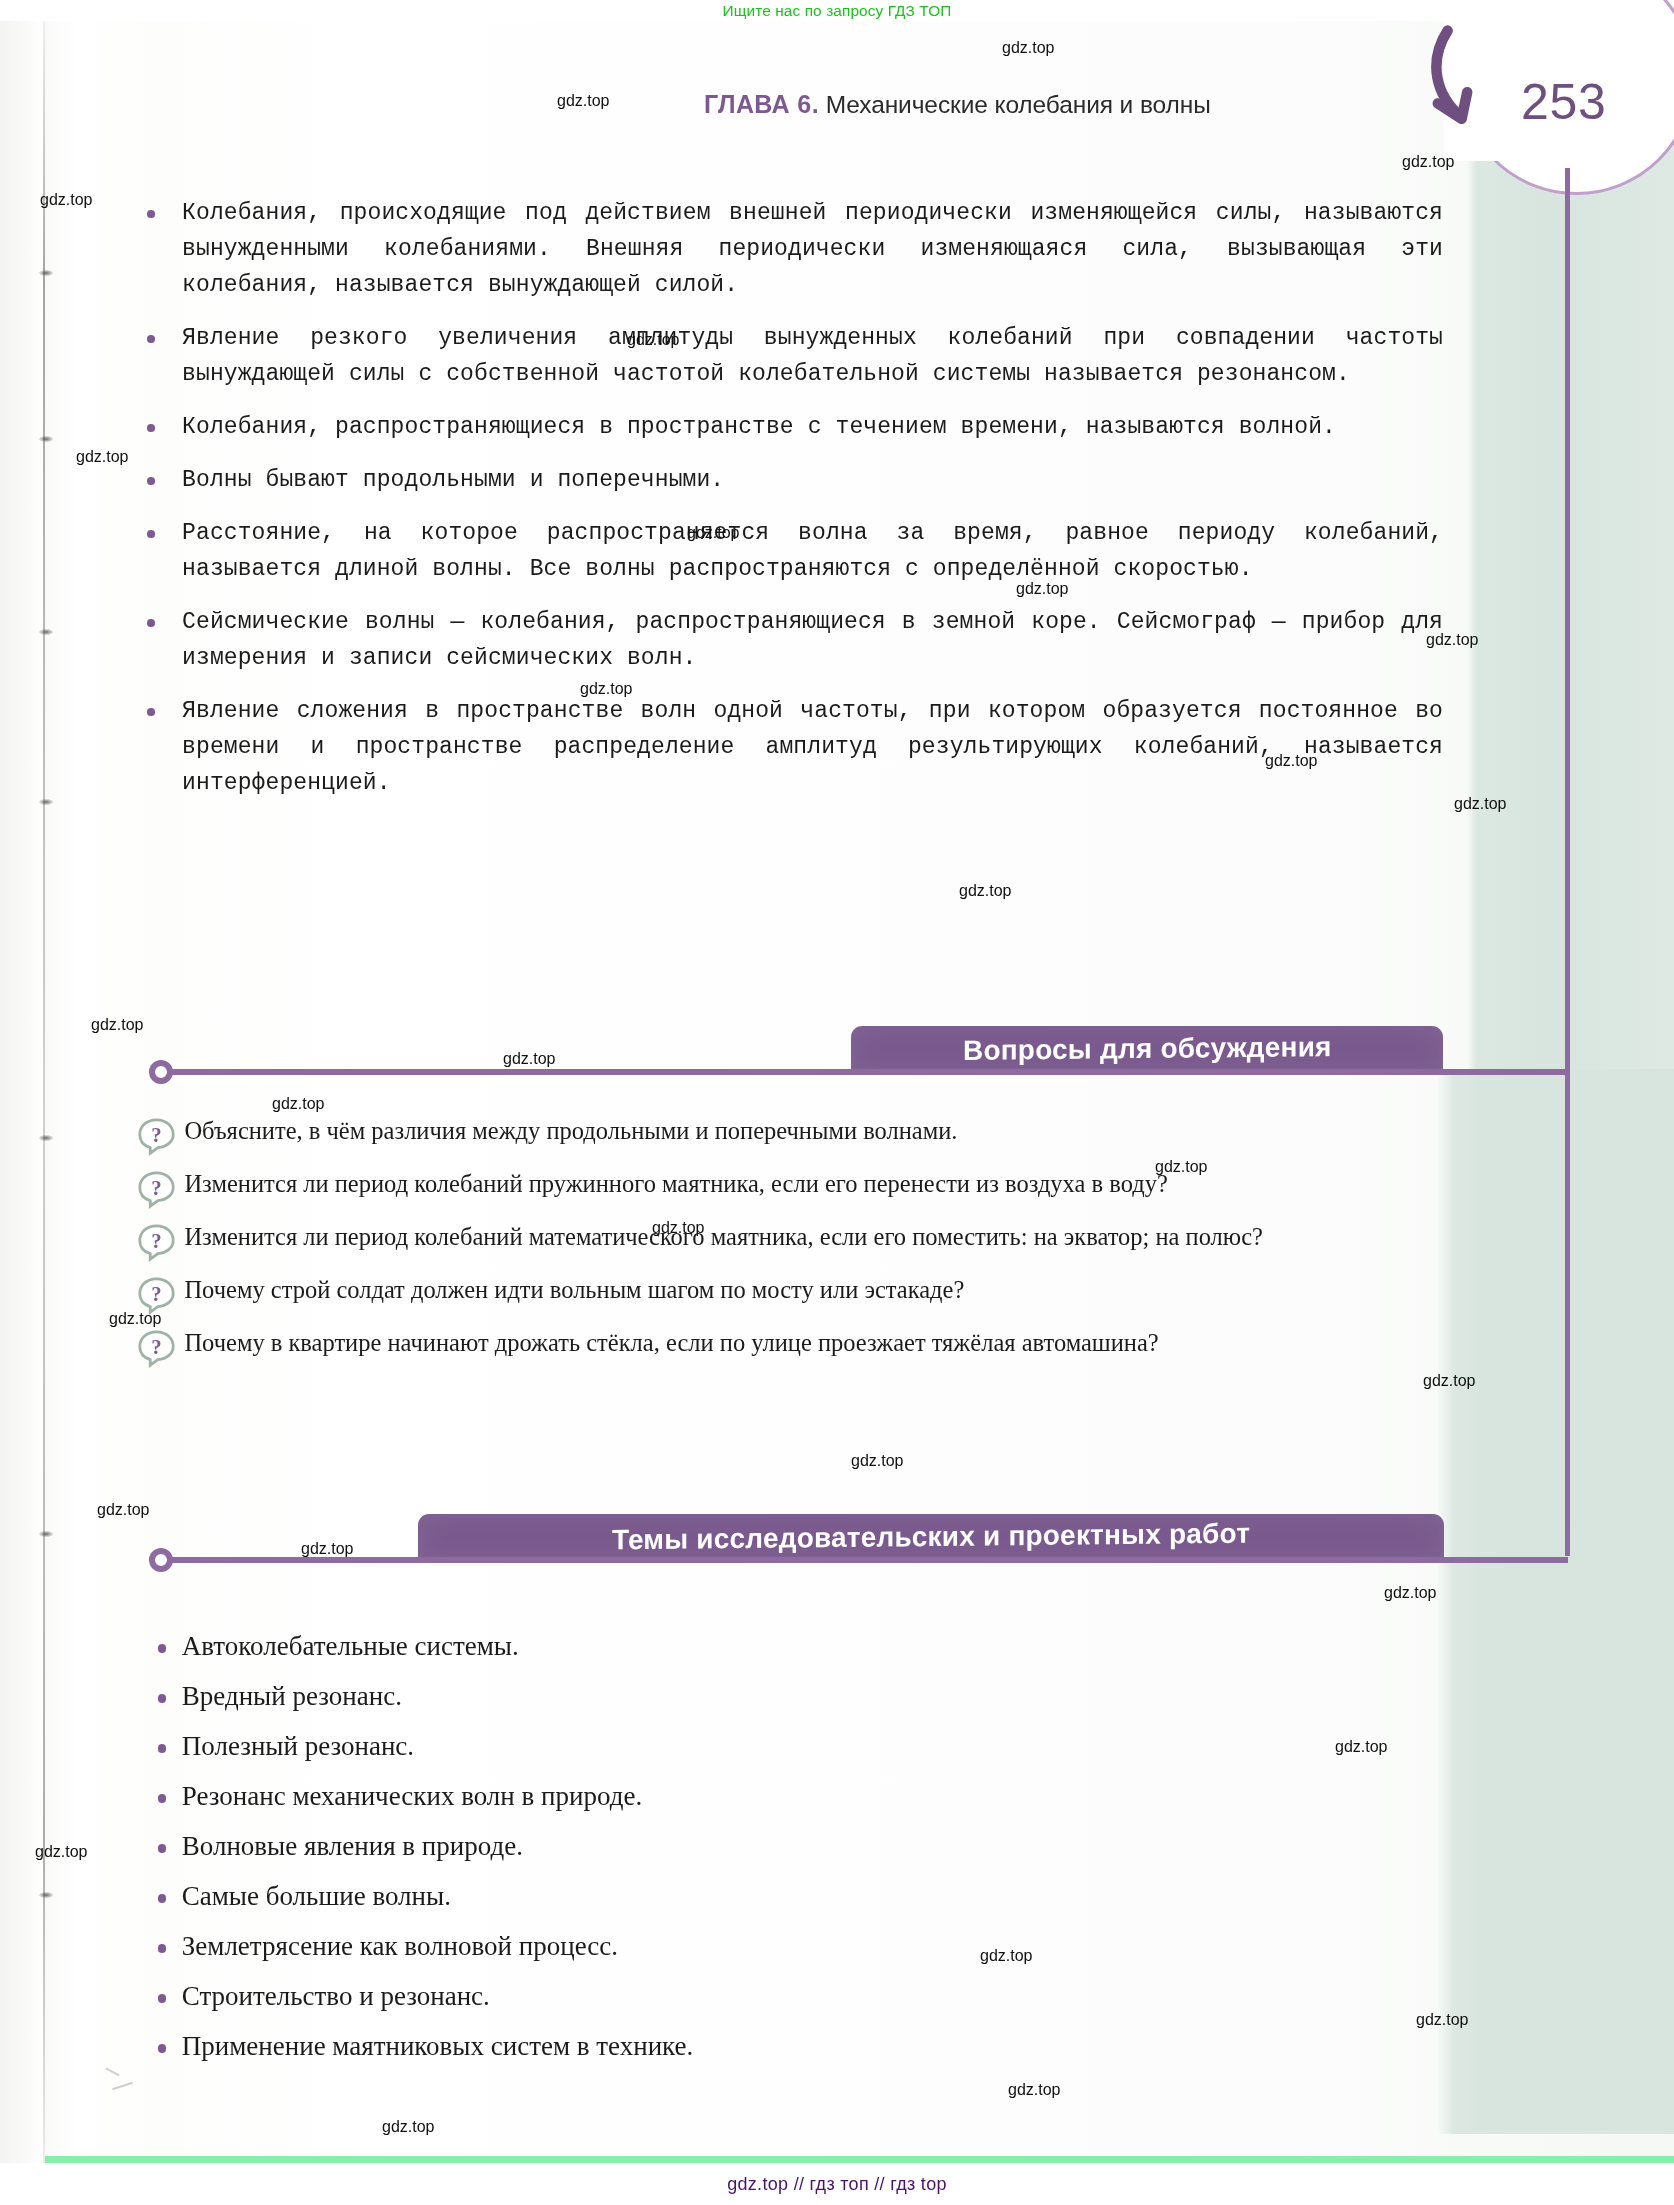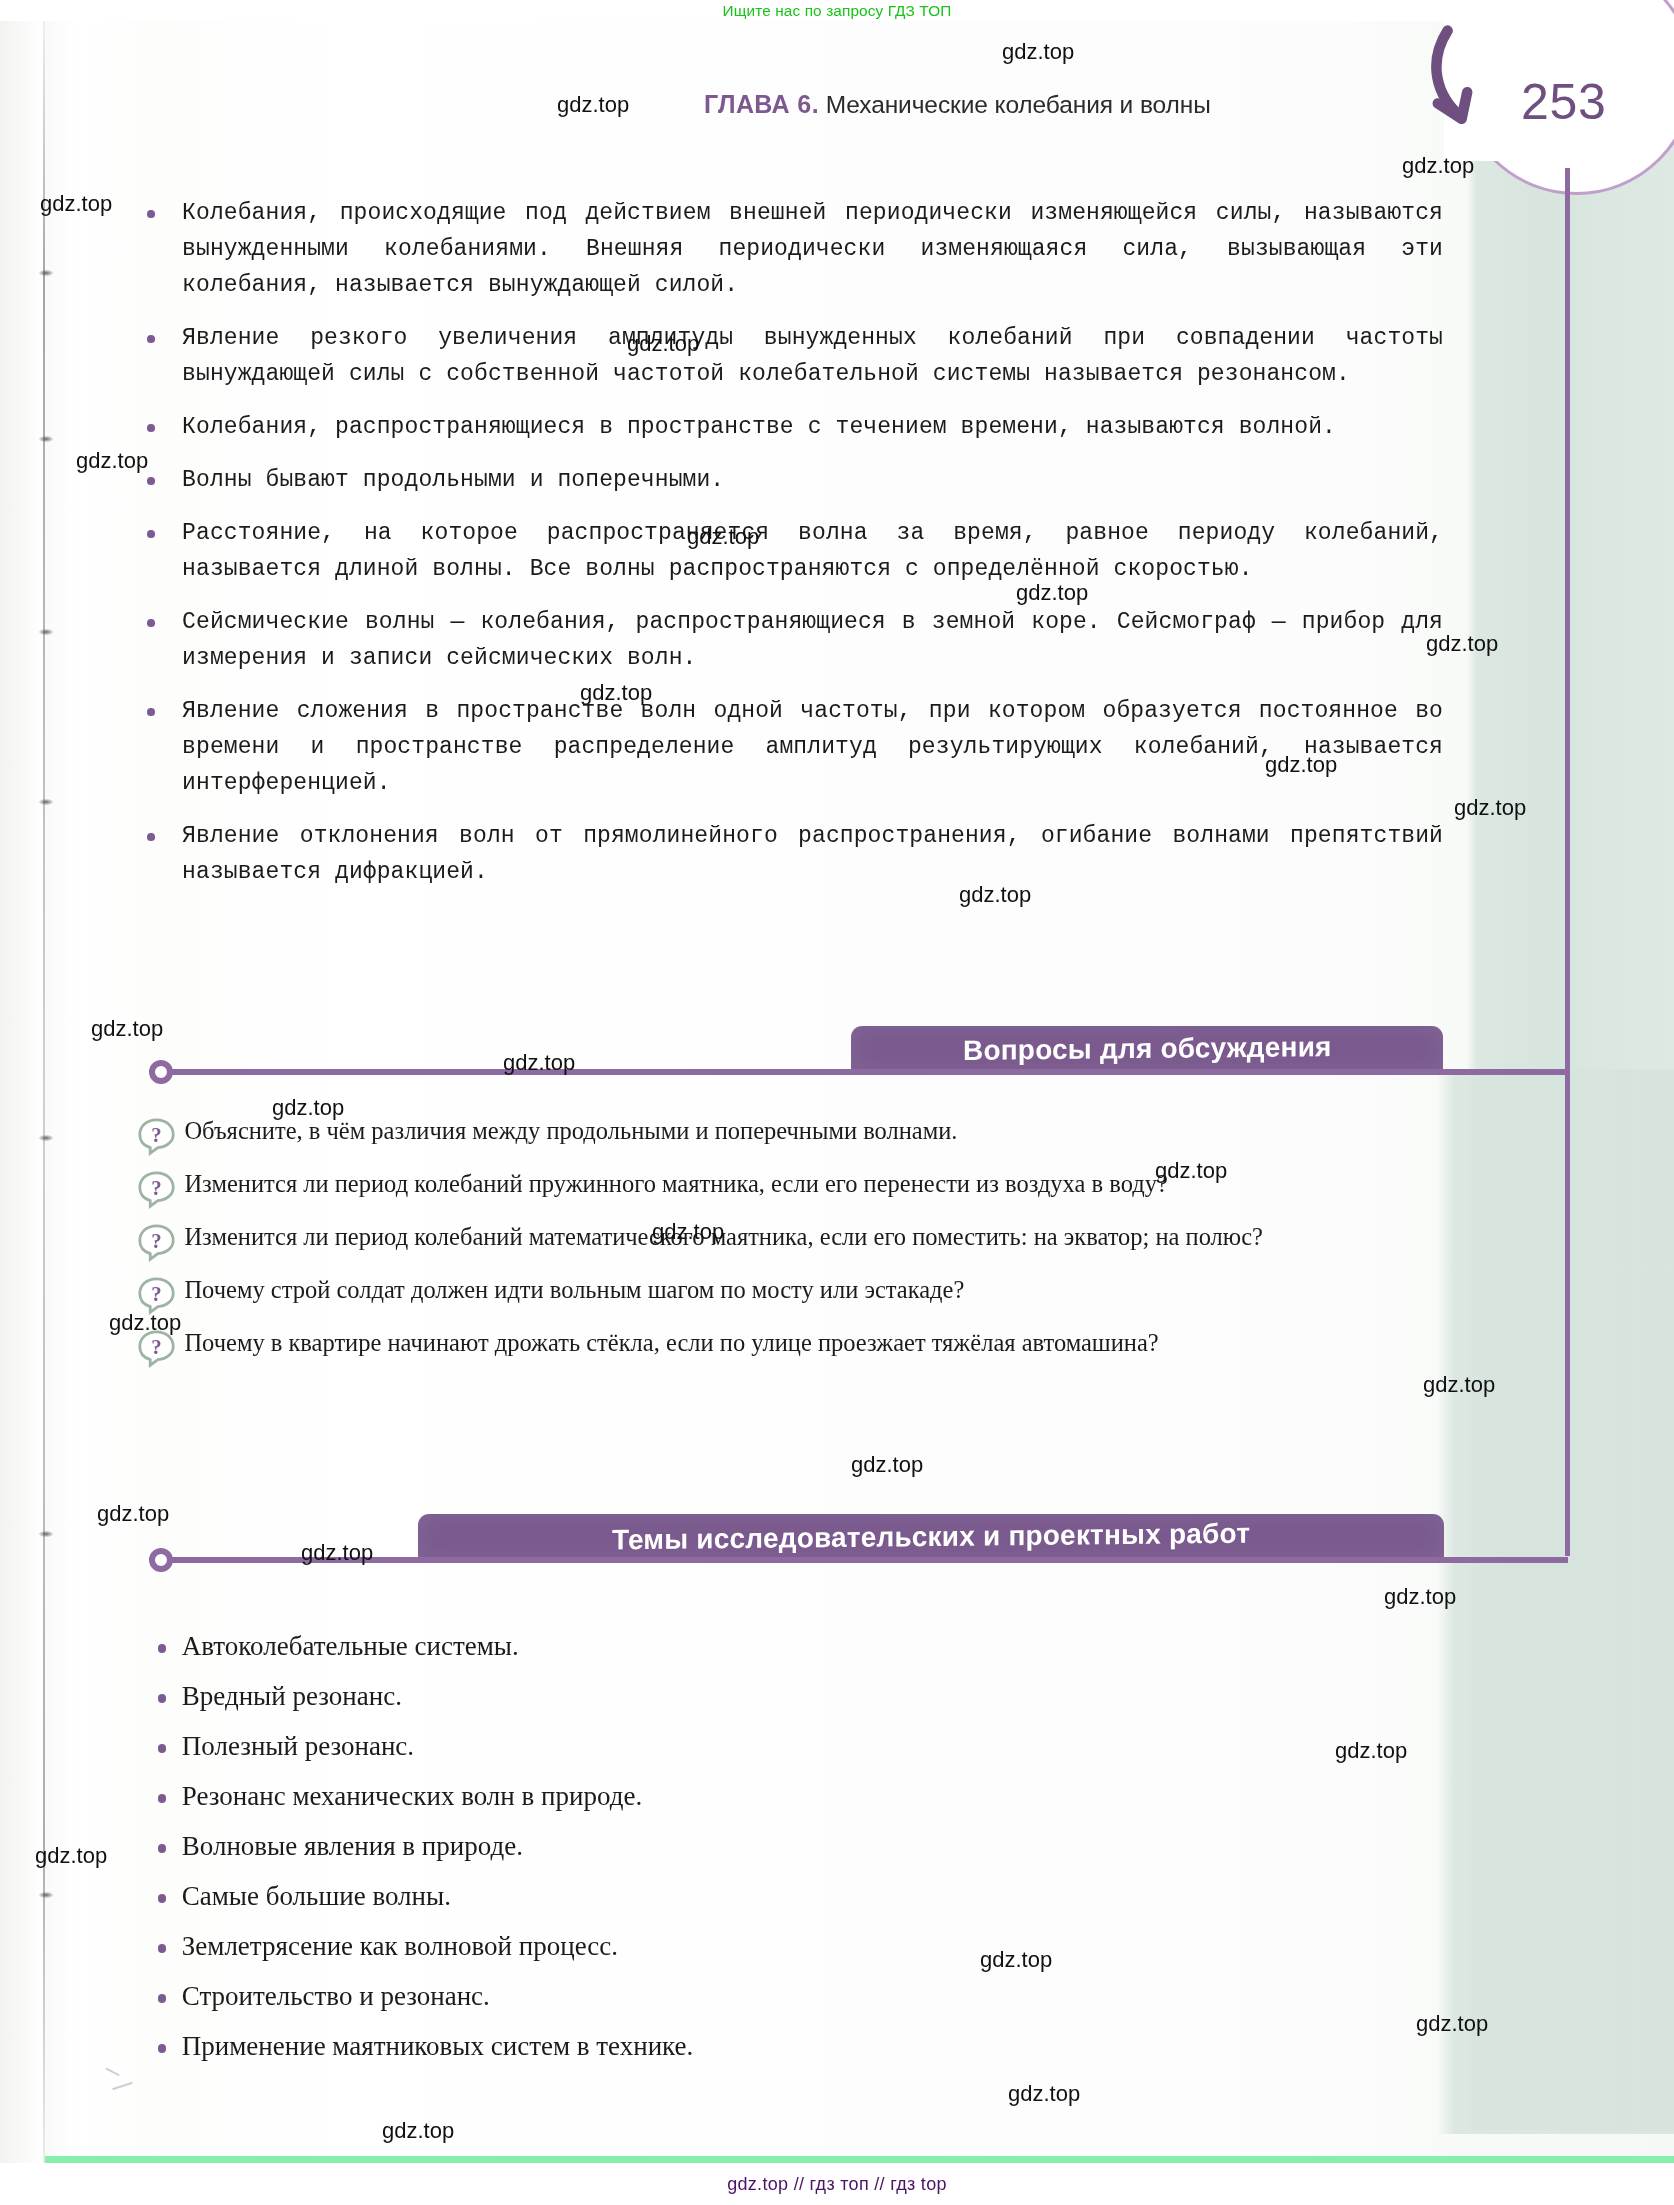--- a/index.html
+++ b/index.html
@@ -271,21 +271,21 @@
     font-family: "Liberation Sans", sans-serif;
     font-size: 18px;
     color: #4a1368;
     letter-spacing: 0.3px;
   }
 
   
   .wm {
     position: absolute;
     font-family: "Liberation Sans", sans-serif;
-    font-size: 22px;
+    font-size: 16px;
     color: #111111;
     white-space: nowrap;
     pointer-events: none;
     text-align: center;
   }
   .scuff {
     position: absolute;
     background: rgba(120,120,120,.35);
   }
 </style>
@@ -348,24 +348,20 @@
       <div class="dot"></div>
       <div class="txt">Расстояние, на которое распространяется волна за время, равное периоду колебаний, называется длиной волны. Все волны распространяются с определённой скоростью.</div>
     </div>
     <div class="def-item">
       <div class="dot"></div>
       <div class="txt">Сейсмические волны — колебания, распространяющиеся в земной коре. Сейсмограф — прибор для измерения и записи сейсмических волн.</div>
     </div>
     <div class="def-item">
       <div class="dot"></div>
       <div class="txt">Явление сложения в пространстве волн одной частоты, при котором образуется постоянное во времени и пространстве распределение амплитуд результирующих колебаний, называется интерференцией.</div>
-    </div>
-    <div class="def-item">
-      <div class="dot"></div>
-      <div class="txt">Явление отклонения волн от прямолинейного распространения, огибание волнами препятствий называется дифракцией.</div>
     </div>
   </div>
 
   <div class="banner-tab" style="left:851px; top:1026px; width:592px;">
     <span>Вопросы для обсуждения</span>
   </div>
   <div class="banner-rule" style="left:170px; top:1069px; width:1398px;"></div>
   <div class="banner-knob" style="left:149px; top:1060px;"></div>
 
   <div class="q-list" style="top:1113px;">

